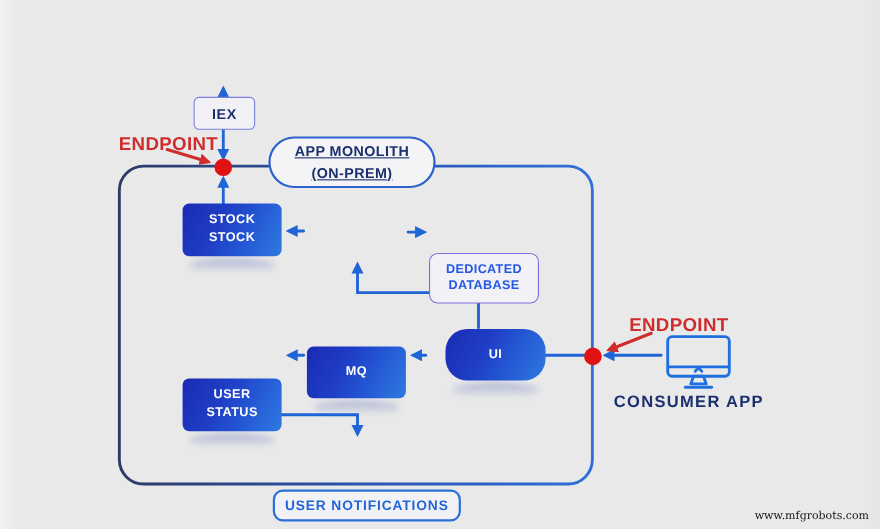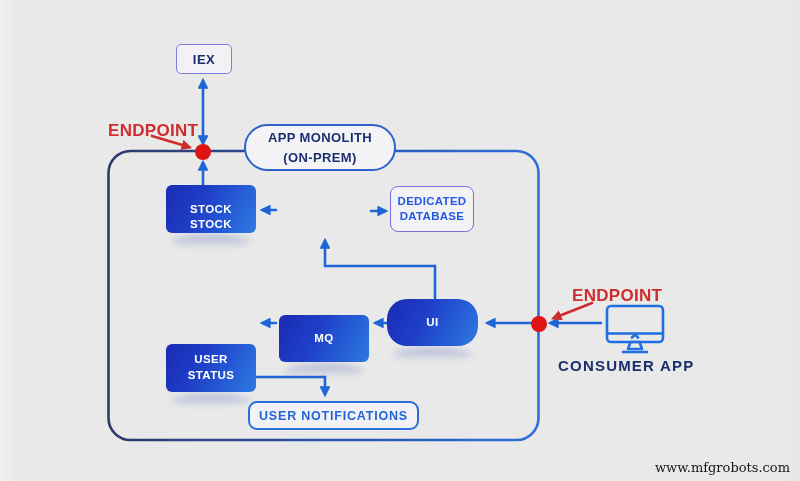--- a/index.html
+++ b/index.html
@@ -20,61 +20,62 @@
   .bluebox {
     background:linear-gradient(118deg,#1a2ab4 0%,#1f3fc6 40%,#2353d2 60%,#2e7ae0 100%);
     color:#ffffff; font-size:11.5px; letter-spacing:.4px; line-height:1.35;
     border-radius:6px;
   }
   .bluebox::after {
     content:""; position:absolute; left:6px; right:6px; top:calc(100% + 2px); height:13px;
     background:linear-gradient(to bottom, rgba(25,50,160,.30), rgba(25,50,160,0));
     filter:blur(3px); border-radius:50%;
   }
-  .whitebox { background:#f2f2f6; }
+  .whitebox { background:#f2f2f6;margin-top:44px; }
   #node-iex {
     left:176px; top:44px; width:56px; height:30px;
     border:1.5px solid #7b80e0; border-radius:5px;
     color:#1b2f6e; font-size:13px; letter-spacing:.5px;
   }
   #node-app-monolith {
     left:244px; top:124px; width:152px; height:47px;
     border:2.5px solid #2b62cc; border-radius:24px;
     color:#1b2f6e; font-size:13px; letter-spacing:.4px; line-height:1.5;
     background:#f4f4f7;
+    text-decoration:underline;
   }
-  #node-stock-prices   { left:166px; top:185px; width:90px; height:48px;align-items:flex-end; }
+  #node-stock-prices   { left:166px; top:185px; width:90px; height:48px; }
   #node-portfolio      { left:279px; top:186px; width:90px; height:47px; }
   #node-dedicated-db {
-    left:390px; top:186px; width:84px; height:46px;
+    left:390px; top:186px; width:100px; height:46px;
     border:1.5px solid #7a6fe0; border-radius:8px;
     color:#2458e6; font-size:11.5px; letter-spacing:.3px; line-height:1.3;
   }
   #node-user-status    { left:166px; top:299px; width:90px; height:48px;margin-top:45px; }
   #node-mq             { left:279px; top:315px; width:90px; height:47px; }
-  #node-ui             { left:387px; top:299px; width:91px; height:47px;border-radius:20px; }
+  #node-ui             { left:405px; top:299px; width:91px; height:47px;border-radius:20px; }
   #node-user-notifications {
     left:248px; top:401px; width:171px; height:29px;
     border:2px solid #2b6fd8; border-radius:9px;
     color:#2166d6; font-size:12.5px; letter-spacing:.8px;
   }
   .endpoint-label {
     position:absolute; z-index:3; color:#cf2d2d;
     font-size:17px; font-weight:bold; letter-spacing:.3px;
   }
   #endpoint-left  { left:108px; top:121px; }
   #endpoint-right { left:572px; top:286px; }
   #consumer-app-label {
     position:absolute; z-index:2; left:558px; top:357px; width:155px;
     color:#1b2f6e; font-size:15px; font-weight:bold; letter-spacing:1.2px;
   }
   #monitor { position:absolute; z-index:2; left:602px; top:302px; }
   #watermark {
     position:absolute; z-index:3; right:10px; bottom:6px;
-    font-family:"DejaVu Serif", serif; font-size:13px; color:#161616;margin-top:46px;
+    font-family:"DejaVu Serif", serif; font-size:10px; color:#161616;margin-top:46px;
   }
 </style>
 </head>
 <body>
 
 <div class="stage">
 
   <svg class="wires" width="800" height="481" viewBox="0 0 800 481">
     <defs>
       <linearGradient id="gradC" x1="0" y1="0" x2="1" y2="0">

